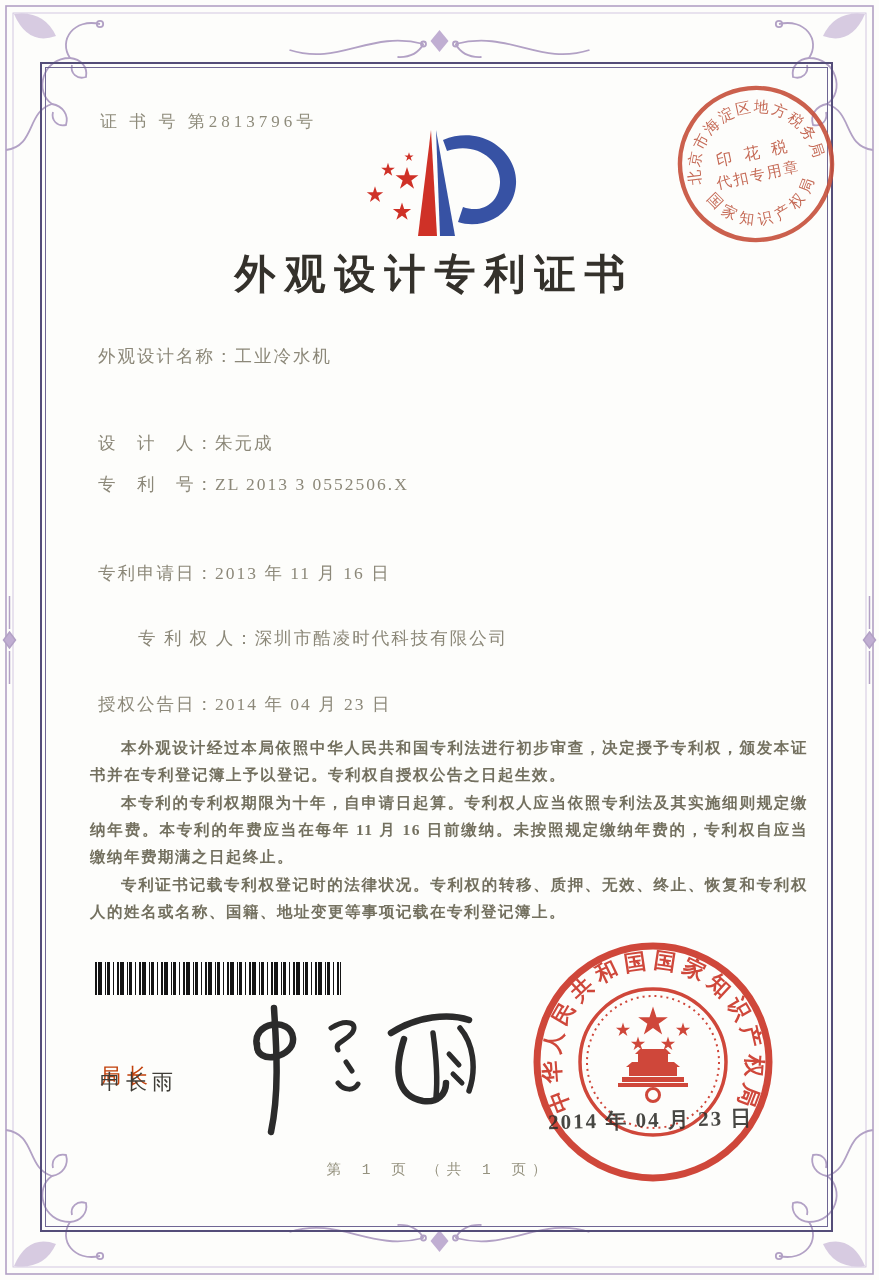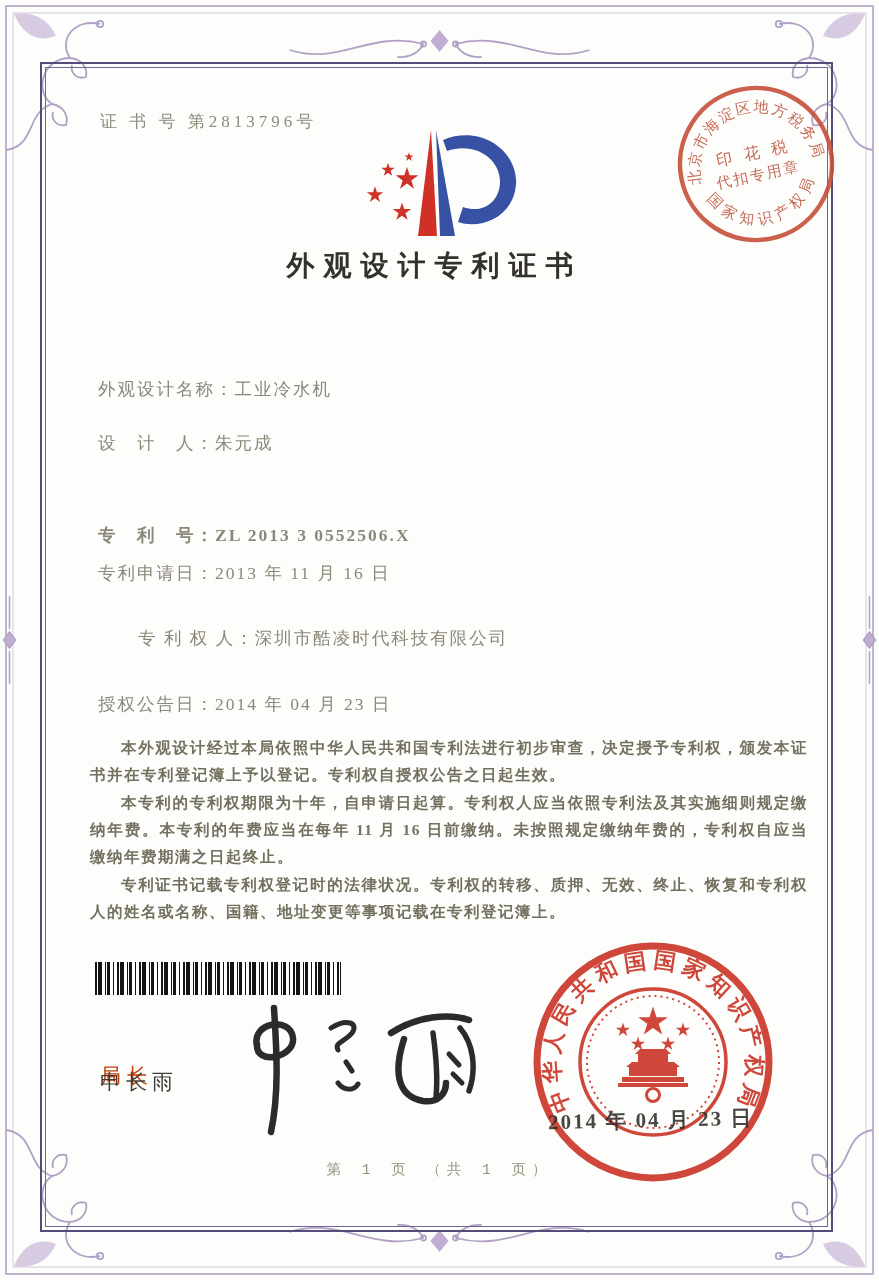--- a/index.html
+++ b/index.html
@@ -19,24 +19,24 @@
   }
   .inner-frame::after{
     content:""; position:absolute; inset:3px; border:1px solid #6f6694;
   }
   .cert-no{
     left:100px; top:110px; font-size:17px; letter-spacing:4px;
     color:#8f8c7c; white-space:nowrap;
   }
   .title{
     left:0; right:10px; top:247px; text-align:center;
-    font-size:28px; font-weight:700; letter-spacing:9px; color:#34312b;
+    font-size:41px; font-weight:700; letter-spacing:9px; color:#34312b;
   }
   .field{ left:98px; font-size:17.5px; letter-spacing:2px; color:#8c8879; white-space:nowrap;}
-  .f1{top:377px;text-align:center;} .f2{top:431px;} .f3{top:523px;font-weight:bold;}
+  .f1{top:344px;text-align:center;} .f2{top:431px;} .f3{top:472px;}
   .f4{top:561px;} .f5{top:626px;margin-left:40px;} .f6{top:692px;}
   .body-text{
     left:90px; width:718px; top:734px;
     font-size:15.5px; line-height:27px; letter-spacing:1.5px;
     color:#73705f; text-align:justify;
   }
   .body-text p{margin:0 0 1px 0; text-indent:2em;font-weight:bold;}
   .barcode{
     left:95px; top:962px; width:246px; height:33px;
     background:repeating-linear-gradient(90deg,

